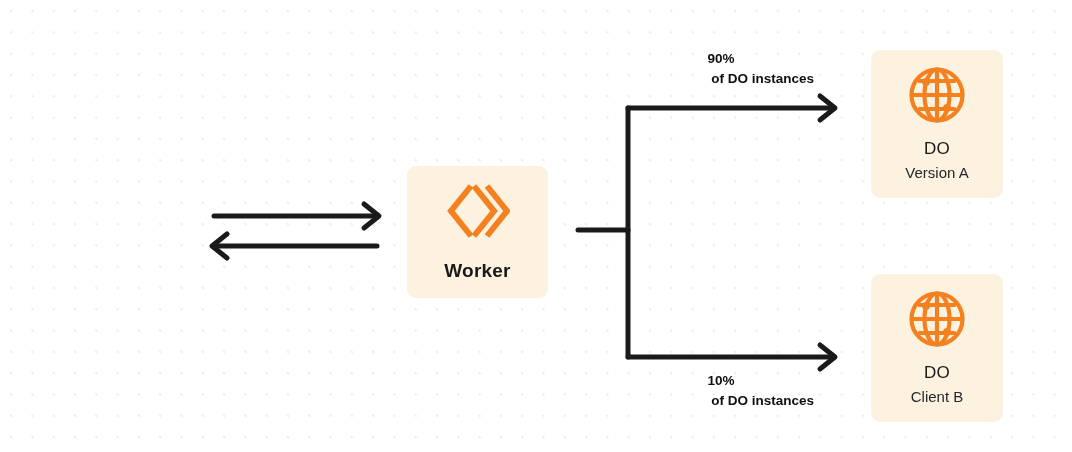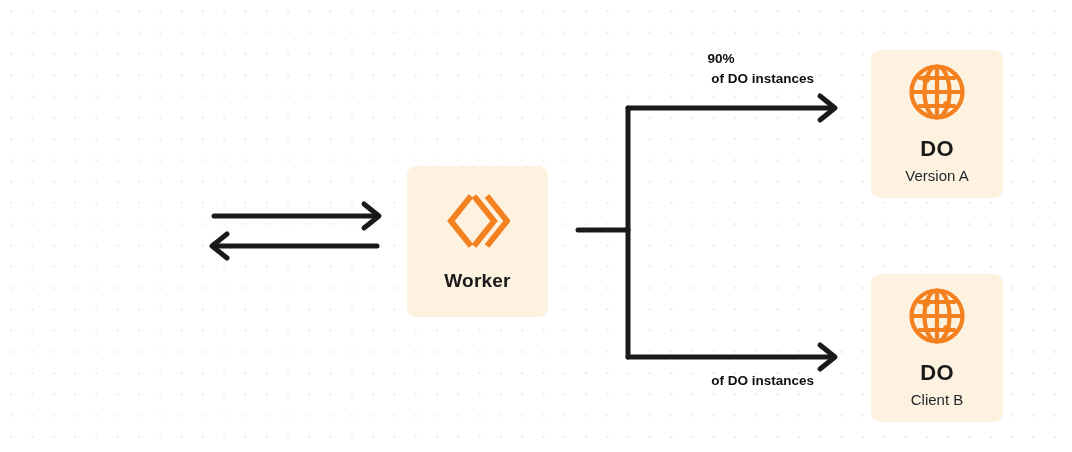--- a/index.html
+++ b/index.html
@@ -47,21 +47,21 @@
     font-size: 19px;
     font-weight: bold;
     color: #191919;
     letter-spacing: 0.2px;
   }
 
   .node-worker {
     left: 407px;
     top: 166px;
     width: 141px;
-    height: 151px;
+    height: 132px;
     background: #fdf1e0;
   }
   .node-worker .node-icon {
     margin-bottom: 16px;
   }
   .node-worker .node-title {
     font-size: 19px;
     font-weight: bold;
     color: #191919;
     letter-spacing: 0.2px;
@@ -73,22 +73,22 @@
     height: 148px;
     background: #fdf1e0;
   }
   .node-do-a { top: 50px; }
   .node-do-b { top: 274px; }
 
   .node-do .node-icon {
     margin-bottom: 10px;
   }
   .node-do .node-title {
-    font-size: 22px;
-    font-weight: bold;
+    font-size: 17px;
+    font-weight: normal;
     color: #191919;
     line-height: 1.25;
     letter-spacing: 0.2px;
   }
   .node-do .node-subtitle {
     font-size: 15px;
     font-weight: normal;
     color: #23282d;
     line-height: 1.3;
     margin-top: 4px;
@@ -228,16 +228,17 @@
     <div class="node-title">DO</div>
     <div class="node-subtitle">Client B</div>
   </div>
 
   <div class="edge-label label-top">
     <span class="pct">90%</span>
     <span class="sub">of DO instances</span>
   </div>
 
   <div class="edge-label label-bottom">
+    <span class="pct">10%</span>
     <span class="sub">of DO instances</span>
   </div>
 
 </div>
 
 </body></html>

